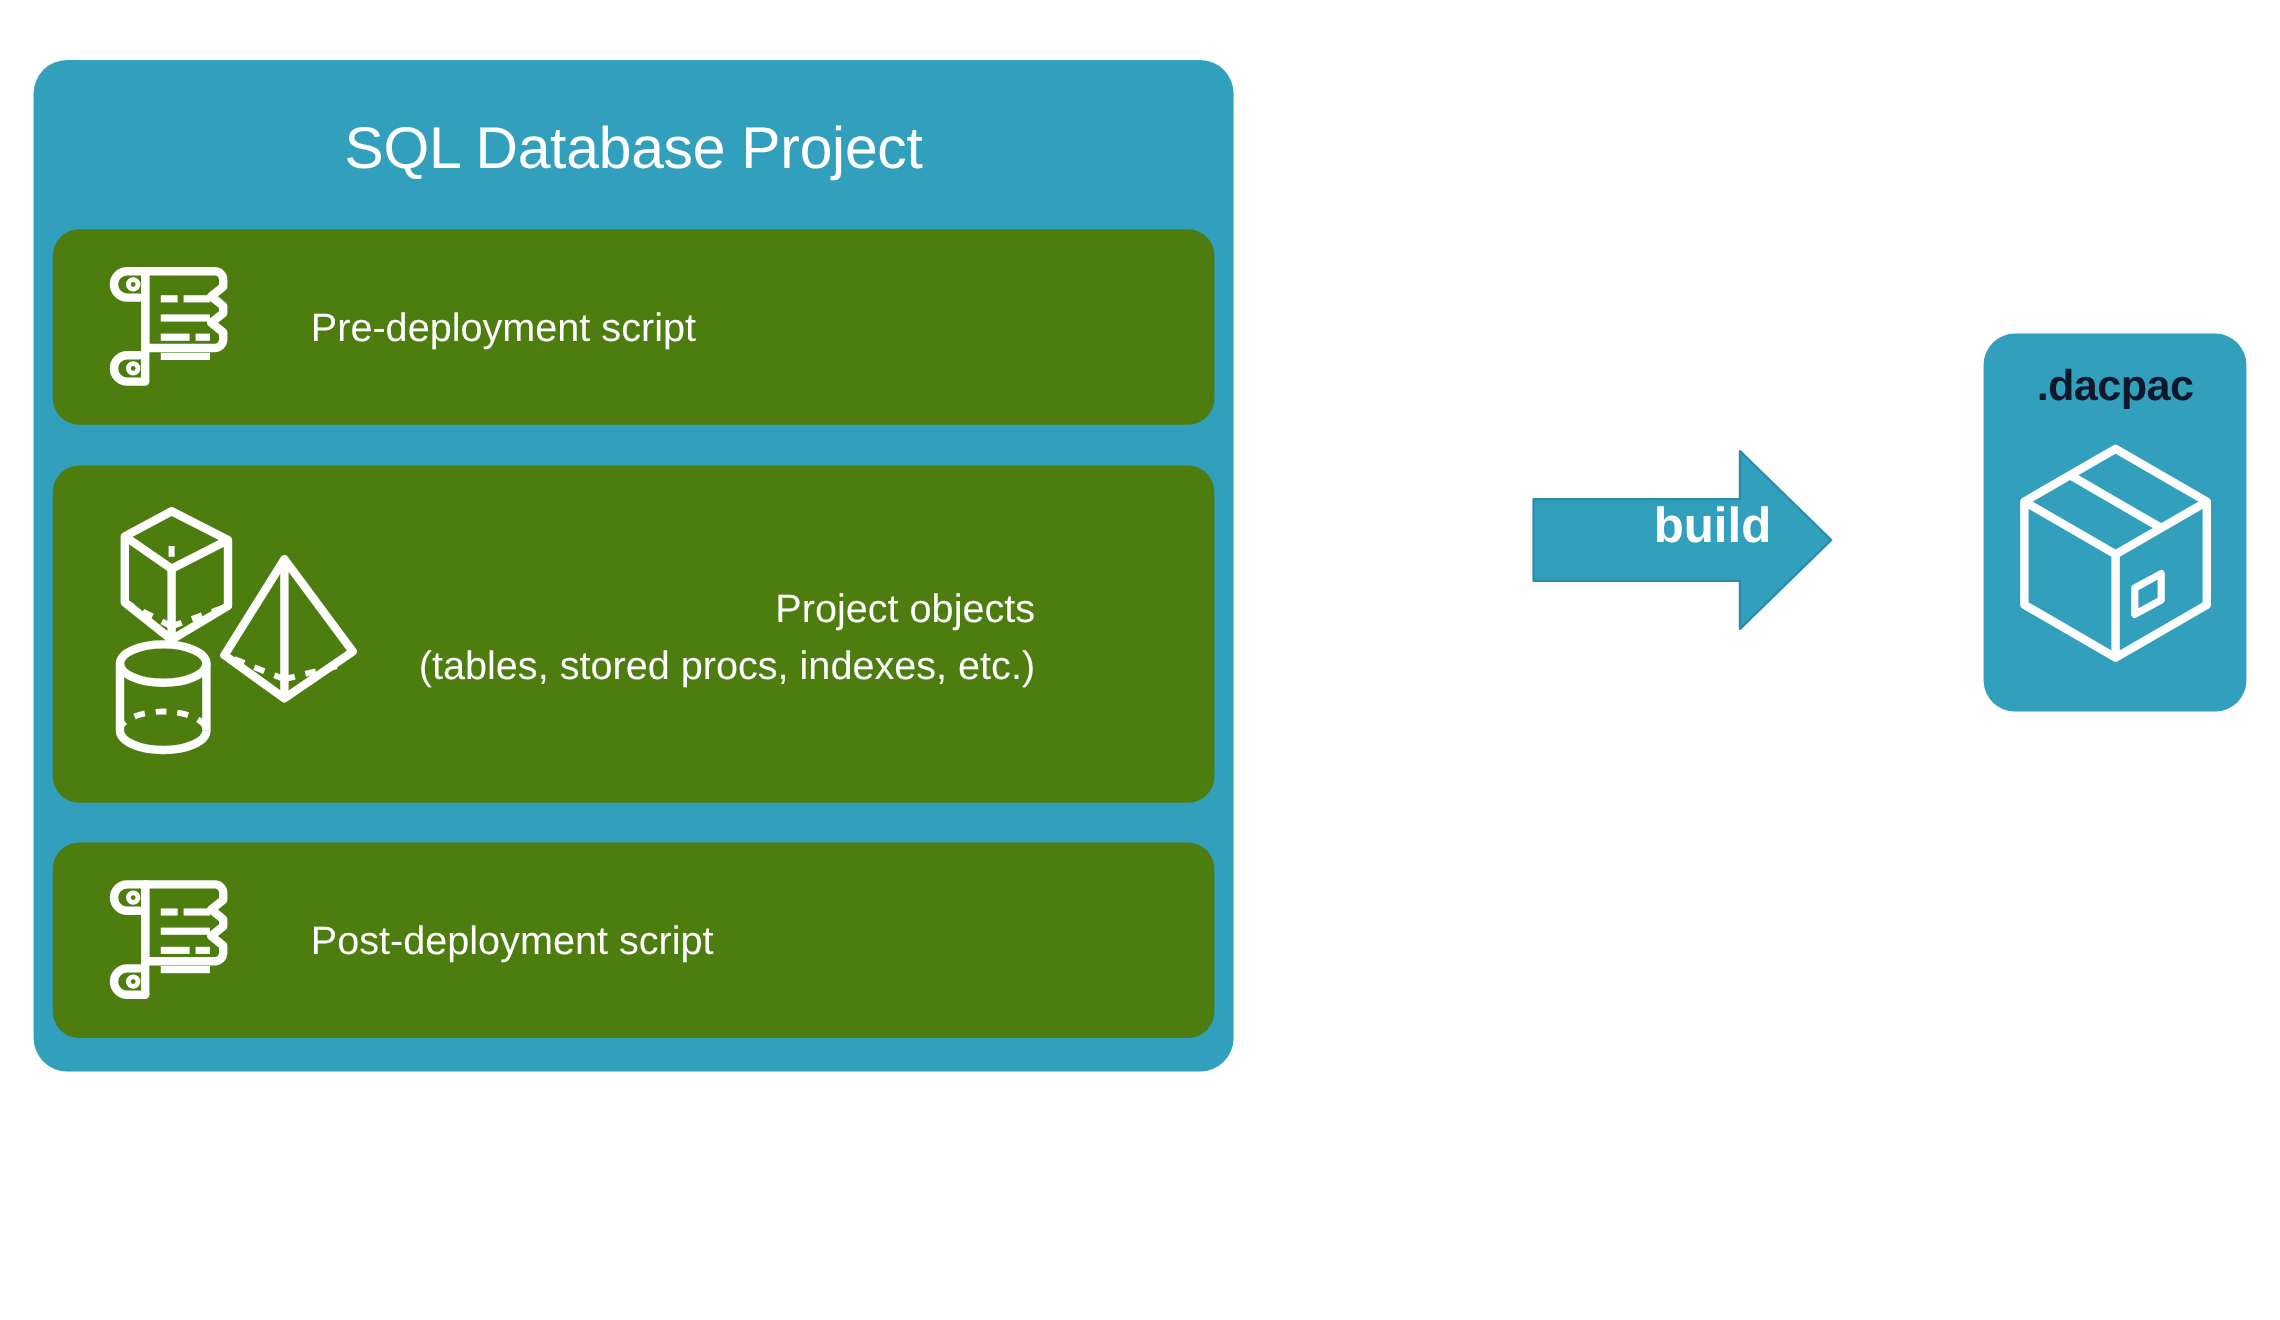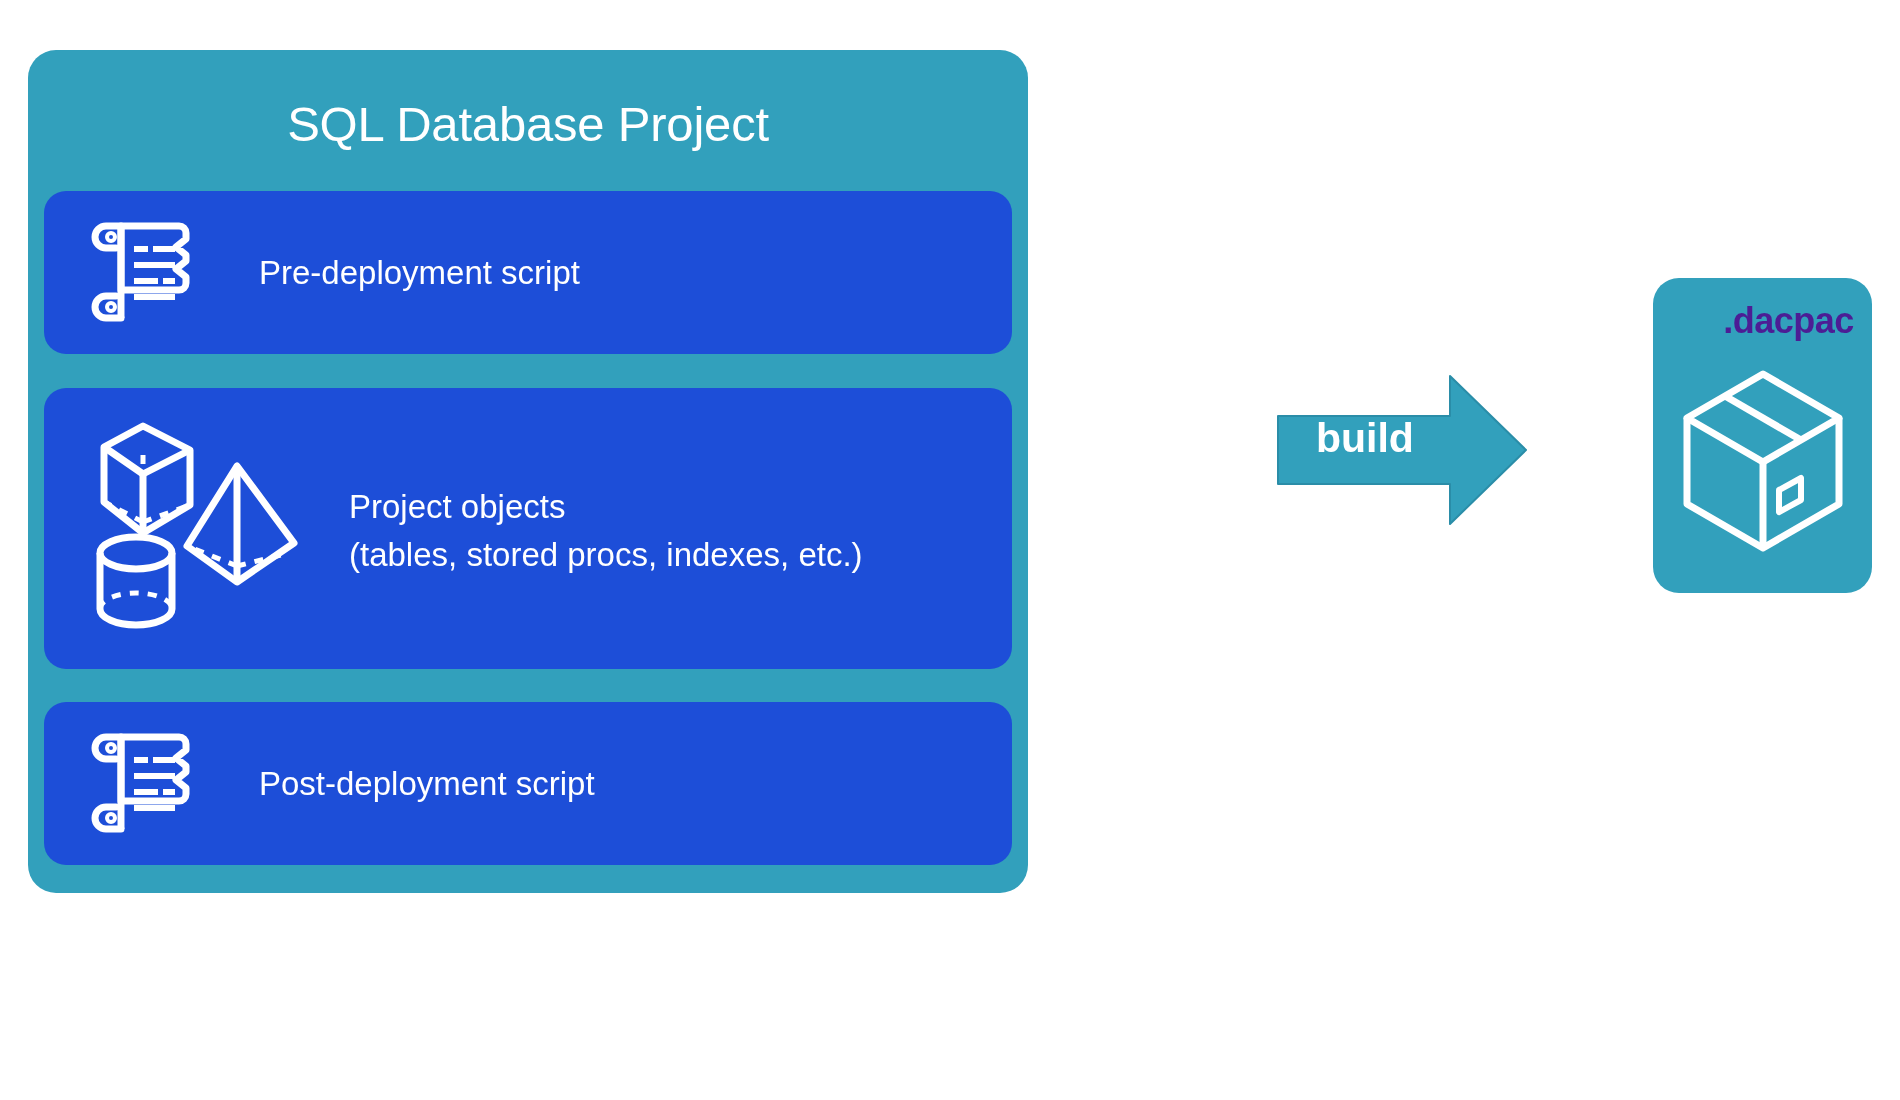--- a/index.html
+++ b/index.html
@@ -46,23 +46,24 @@
     font-weight: 400;
     letter-spacing: -0.2px;
     line-height: 1.15;
   }
 
   
   .panel {
     position: absolute;
     left: 16px;
     width: 968px;
-    background: #1d4ed8;
+    background: #4d7c0f;
     border-radius: 22px;
     box-sizing: border-box;
+    text-align: right;
   }
   .panel-pre  { top: 141px;  height: 163px; }
   .panel-objs { top: 338px;  height: 281px; }
   .panel-post { top: 652px;  height: 163px; padding-left: 44px; }
 
   .panel-label {
     position: absolute;
     color: #ffffff;
     font-size: 33px;
     font-weight: 400;
@@ -86,21 +87,21 @@
     left: 1278px;
     top: 370px;
     width: 250px;
     height: 160px;
   }
   .build-arrow-label {
     position: absolute;
     left: 1316px;
     top: 415px;
     width: 160px;
-    text-align: left;
+    text-align: right;
     color: #ffffff;
     font-size: 41px;
     font-weight: bold;
     letter-spacing: 0px;
   }
 
   
   .dacpac-card {
     position: absolute;
     left: 1653px;
@@ -109,25 +110,24 @@
     height: 315px;
     background: #32A0BC;
     border-radius: 26px;
   }
   .dacpac-title {
     position: absolute;
     left: 0;
     top: 22px;
     width: 100%;
     text-align: center;
-    color: #4c1d95;
+    color: #0f172a;
     font-size: 36px;
     font-weight: bold;
     letter-spacing: -0.5px;
-    margin-left: 26px;
   }
   .dacpac-icon-slot {
     position: absolute;
     left: 26px;
     top: 90px;
     width: 168px;
     height: 186px;
   }
 
   svg { display: block; overflow: visible; }

